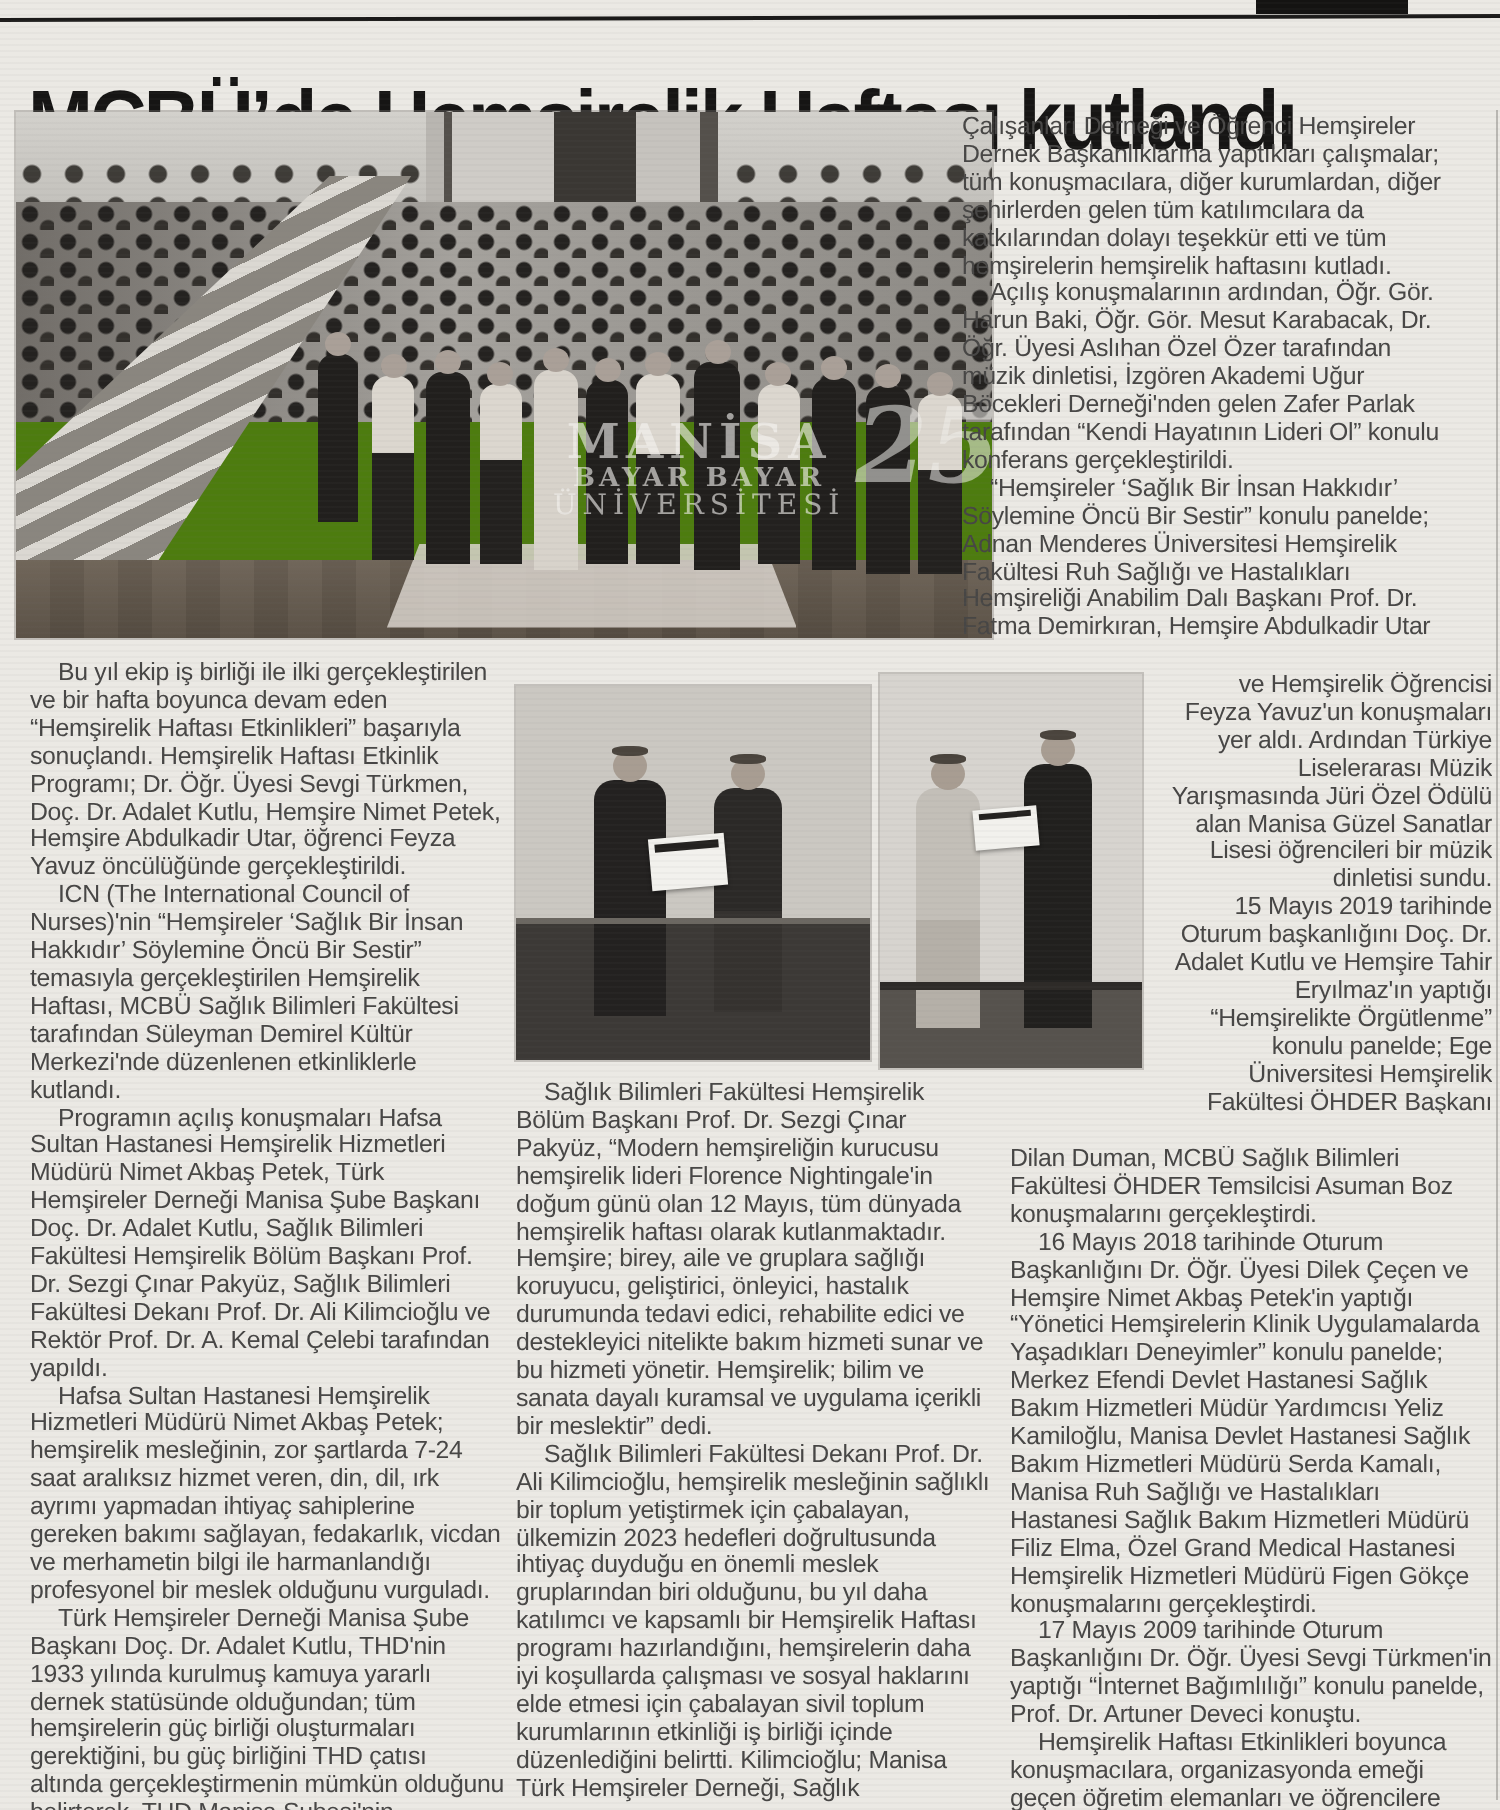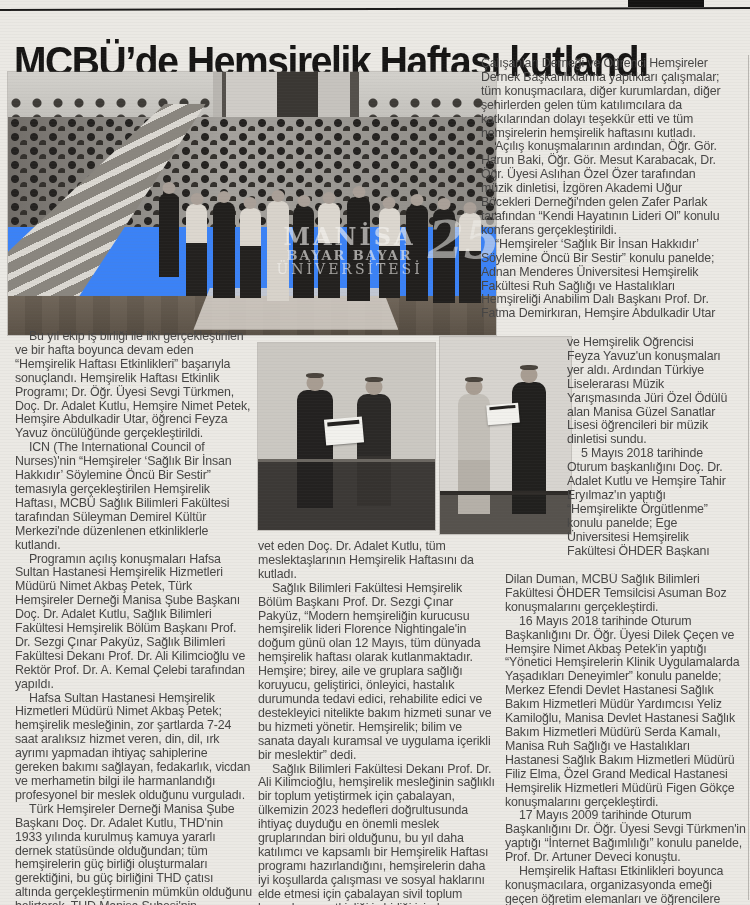--- a/index.html
+++ b/index.html
@@ -17,28 +17,28 @@
             white-space:nowrap;transform:scaleY(1.08);transform-origin:left top;}
 
   
   .col{position:absolute;font-size:12.4px;line-height:13.9px;letter-spacing:-0.15px;
        color:#474645;text-align:left;overflow:hidden;}
   .col p{margin:0;}
   .col p.ind{text-indent:14px;}
   .col-left{left:15px;top:330px;width:237px;height:575px;}
   .col-mid{left:258px;top:540px;width:240px;height:365px;}
   .col-r1{left:481px;top:57px;width:240px;height:280px;}
-  .col-r2{left:567px;top:336px;width:161px;height:221px;}
+  .col-r2{left:585px;top:336px;width:161px;height:221px;text-align:right;}
   .col-r3{left:505px;top:573px;width:241px;height:348px;}
   .byline-marker{font-size:11px;color:#141312;letter-spacing:0;}
   .byline{font-weight:700;color:#0369a1;letter-spacing:-0.2px;text-decoration:underline;}
 
   
   .photo{position:absolute;overflow:hidden;box-shadow:0 0 0 1px rgba(120,118,112,.35);}
-  .photo-main{left:8px;top:72px;width:488px;height:263px;background:#3b82f6;}
+  .photo-main{left:8px;top:56px;width:488px;height:263px;background:#4d7c0f;}
   .pm-balcony{position:absolute;left:0;top:0;width:100%;height:19%;
       background:linear-gradient(#d3d1cc,#c2c0bb);}
   .pm-balcony::after{content:"";position:absolute;left:0;bottom:0;width:100%;height:55%;
       background:radial-gradient(circle at 8px 8px,#26231f 4px,transparent 5px);
       background-size:21px 16px;opacity:.85;}
   .pm-panels{position:absolute;left:42%;top:0;width:30%;height:26%;
       background:linear-gradient(90deg,#b9b6b1 0 6%,#54504b 6% 9%,#cfccc7 9% 44%,#3a3733 44% 72%,#c6c3be 72% 94%,#54504b 94% 100%);}
   .pm-crowd{position:absolute;left:0;top:17%;width:100%;height:42%;
       background:
         radial-gradient(circle at 7px 6px,#242220 3.5px,transparent 4.5px),
@@ -141,34 +141,33 @@
 
   <div class="col col-left">
     <p class="ind">Bu yıl ekip iş birliği ile ilki gerçekleştirilen ve bir hafta boyunca devam eden “Hemşirelik Haftası Etkinlikleri” başarıyla sonuçlandı. Hemşirelik Haftası Etkinlik Programı;  Dr. Öğr. Üyesi Sevgi Türkmen, Doç. Dr. Adalet Kutlu, Hemşire Nimet Petek, Hemşire Abdulkadir Utar, öğrenci Feyza Yavuz öncülüğünde gerçekleştirildi.</p>
     <p class="ind">ICN (The International Council of Nurses)'nin “Hemşireler ‘Sağlık Bir İnsan Hakkıdır’ Söylemine Öncü Bir Sestir” temasıyla gerçekleştirilen Hemşirelik Haftası, MCBÜ Sağlık Bilimleri Fakültesi tarafından Süleyman Demirel Kültür Merkezi'nde düzenlenen etkinliklerle kutlandı.</p>
     <p class="ind">Programın açılış konuşmaları Hafsa Sultan Hastanesi Hemşirelik Hizmetleri Müdürü Nimet Akbaş Petek, Türk Hemşireler Derneği Manisa Şube Başkanı Doç. Dr. Adalet Kutlu, Sağlık Bilimleri Fakültesi Hemşirelik Bölüm Başkanı Prof. Dr. Sezgi Çınar Pakyüz, Sağlık Bilimleri Fakültesi Dekanı Prof. Dr. Ali Kilimcioğlu ve Rektör Prof. Dr. A. Kemal Çelebi tarafından yapıldı.</p>
     <p class="ind">Hafsa Sultan Hastanesi Hemşirelik Hizmetleri Müdürü Nimet Akbaş Petek; hemşirelik mesleğinin, zor şartlarda 7-24 saat aralıksız hizmet veren, din, dil, ırk ayrımı yapmadan ihtiyaç sahiplerine gereken bakımı sağlayan, fedakarlık, vicdan ve merhametin bilgi ile harmanlandığı profesyonel bir meslek olduğunu vurguladı.</p>
     <p class="ind">Türk Hemşireler Derneği Manisa Şube Başkanı Doç. Dr. Adalet Kutlu, THD'nin 1933 yılında kurulmuş kamuya yararlı dernek statüsünde olduğundan; tüm hemşirelerin güç birliği oluşturmaları gerektiğini, bu güç birliğini THD çatısı altında gerçekleştirmenin mümkün olduğunu belirterek, THD Manisa Şubesi'nin çalışmalarından ve projelerinden bahsetti. Tüm hemşireleri THD üyeliğine da-</p>
   </div>
 
   <div class="col col-mid">
-    <p>vet eden Doç. Dr. Adalet Kutlu, tüm meslektaşlarının Hemşirelik Haftasını da kutladı.</p>
     <p class="ind">Sağlık Bilimleri Fakültesi Hemşirelik Bölüm Başkanı Prof. Dr. Sezgi Çınar Pakyüz, “Modern hemşireliğin kurucusu hemşirelik lideri Florence Nightingale'in doğum günü olan 12 Mayıs, tüm dünyada hemşirelik haftası olarak kutlanmaktadır. Hemşire; birey, aile ve gruplara sağlığı koruyucu, geliştirici, önleyici, hastalık durumunda tedavi edici, rehabilite edici ve destekleyici nitelikte bakım hizmeti sunar ve bu hizmeti yönetir. Hemşirelik; bilim ve sanata dayalı kuramsal ve uygulama içerikli bir meslektir” dedi.</p>
     <p class="ind">Sağlık Bilimleri Fakültesi Dekanı Prof. Dr. Ali Kilimcioğlu, hemşirelik mesleğinin sağlıklı bir toplum yetiştirmek için çabalayan, ülkemizin 2023 hedefleri doğrultusunda ihtiyaç duyduğu en önemli meslek gruplarından biri olduğunu, bu yıl daha katılımcı ve kapsamlı bir Hemşirelik Haftası programı hazırlandığını, hemşirelerin daha iyi koşullarda çalışması ve sosyal haklarını elde etmesi için çabalayan sivil toplum kurumlarının etkinliği iş birliği içinde düzenlediğini belirtti. Kilimcioğlu; Manisa Türk Hemşireler Derneği,  Sağlık</p>
   </div>
 
   <div class="col col-r1">
     <p>Çalışanları Derneği ve Öğrenci Hemşireler Dernek Başkanlıklarına yaptıkları çalışmalar; tüm konuşmacılara, diğer kurumlardan, diğer şehirlerden gelen tüm katılımcılara da katkılarından dolayı teşekkür etti ve tüm hemşirelerin hemşirelik haftasını kutladı.</p>
     <p class="ind">Açılış konuşmalarının ardından, Öğr. Gör. Harun Baki, Öğr. Gör. Mesut Karabacak, Dr. Öğr. Üyesi Aslıhan Özel Özer tarafından müzik dinletisi, İzgören Akademi Uğur Böcekleri Derneği'nden gelen Zafer Parlak tarafından  “Kendi Hayatının Lideri Ol” konulu konferans gerçekleştirildi.</p>
     <p class="ind">“Hemşireler ‘Sağlık Bir İnsan Hakkıdır’ Söylemine Öncü Bir Sestir” konulu panelde; Adnan Menderes Üniversitesi Hemşirelik Fakültesi Ruh Sağlığı ve Hastalıkları Hemşireliği Anabilim Dalı Başkanı Prof. Dr. Fatma Demirkıran, Hemşire Abdulkadir Utar</p>
   </div>
 
   <div class="col col-r2">
     <p>ve Hemşirelik Öğrencisi Feyza Yavuz'un konuşmaları yer aldı. Ardından Türkiye Liselerarası Müzik Yarışmasında Jüri Özel Ödülü alan Manisa Güzel Sanatlar Lisesi öğrencileri bir müzik dinletisi sundu.</p>
-    <p class="ind">5 Mayıs 2018 tarihinde Oturum başkanlığını Doç. Dr. Adalet Kutlu ve Hemşire Tahir Eryılmaz'ın yaptığı “Hemşirelikte Örgütlenme” konulu panelde; Ege Üniversitesi Hemşirelik Fakültesi ÖHDER Başkanı</p>
+    <p class="ind">15 Mayıs 2019 tarihinde Oturum başkanlığını Doç. Dr. Adalet Kutlu ve Hemşire Tahir Eryılmaz'ın yaptığı “Hemşirelikte Örgütlenme” konulu panelde; Ege Üniversitesi Hemşirelik Fakültesi ÖHDER Başkanı</p>
   </div>
 
   <div class="col col-r3">
     <p>Dilan Duman, MCBÜ Sağlık Bilimleri Fakültesi ÖHDER Temsilcisi Asuman Boz konuşmalarını gerçekleştirdi.</p>
     <p class="ind">16 Mayıs 2018 tarihinde Oturum Başkanlığını Dr. Öğr. Üyesi Dilek Çeçen ve Hemşire Nimet Akbaş Petek'in yaptığı “Yönetici Hemşirelerin Klinik Uygulamalarda Yaşadıkları Deneyimler” konulu panelde; Merkez Efendi Devlet Hastanesi Sağlık Bakım Hizmetleri Müdür Yardımcısı Yeliz Kamiloğlu, Manisa Devlet Hastanesi Sağlık Bakım Hizmetleri Müdürü Serda Kamalı, Manisa Ruh Sağlığı ve Hastalıkları Hastanesi Sağlık Bakım Hizmetleri Müdürü Filiz Elma, Özel Grand Medical Hastanesi Hemşirelik Hizmetleri Müdürü Figen Gökçe konuşmalarını gerçekleştirdi.</p>
     <p class="ind">17 Mayıs 2009 tarihinde Oturum Başkanlığını Dr. Öğr. Üyesi Sevgi Türkmen'in yaptığı “İnternet Bağımlılığı” konulu panelde, Prof. Dr. Artuner Deveci konuştu.</p>
     <p class="ind">
       <span>Hemşirelik Haftası Etkinlikleri boyunca konuşmacılara, organizasyonda emeği geçen öğretim elemanları ve öğrencilere teşekkür belgeleri verildi.</span>
       <span class="byline-marker">■</span>
       <span class="byline">Haber Merkezi</span>

